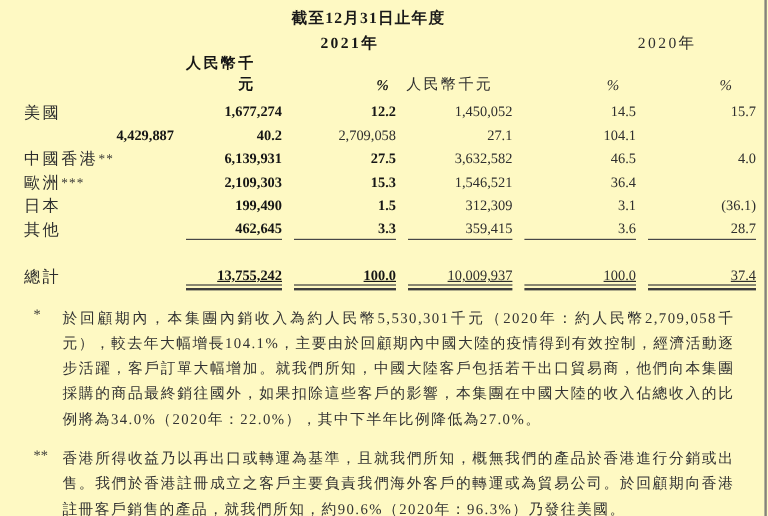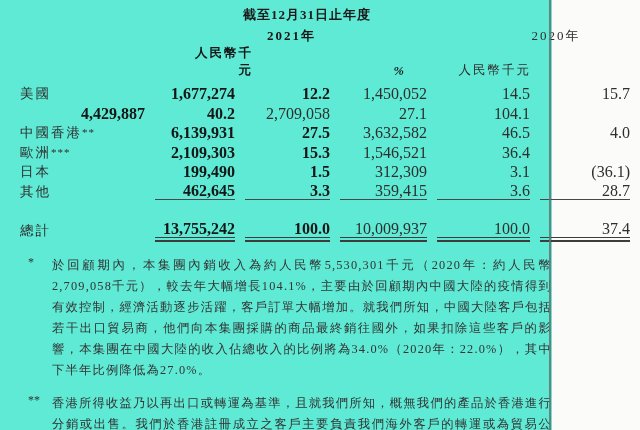--- a/index.html
+++ b/index.html
@@ -1,49 +1,49 @@
 <!DOCTYPE html>
 <html><head>
 <meta charset="utf-8">
 <style>
   html,body{margin:0;padding:0;}
   body{width:640px;height:430px;overflow:hidden;background:#fbfbf9;
        font-family:"Liberation Serif","DejaVu Serif",serif;color:#2e2e2e;}
-  .page{position:relative;width:552px;height:430px;background:#5eead4;}
+  .page{position:relative;width:640px;height:430px;background:#fef9c3;}
   .scan-edge{position:absolute;top:0;right:1px;width:2px;height:430px;background:#6e6e6e;opacity:.85;}
 
   
   .grid{display:grid;grid-template-columns:125px 90px 95px 97px 103px 100px;margin-left:20px;}
   .t-area{padding-top:6px;}
   .cjk{letter-spacing:2px;}
-  .num{font-size:16px;}
+  .num{font-size:12px;}
   .b{font-weight:bold;color:#161616;}
   .it{font-style:italic;}
   .right{text-align:right;}
   .hrow1{height:20px;}
   .hrow1 .title{grid-column:2/7;font-weight:bold;font-size:13px;letter-spacing:1px;color:#1a1a1a;padding-left:98px;}
   .hrow2{height:19px;align-items:end;font-size:13px;gap:36px;}
   .hrow2 .g1{grid-column:2/4;text-align:center;}
   .hrow2 .g2{grid-column:4/6;text-align:center;}
   .hrow2 .g3{grid-column:6/7;text-align:center;padding-right:18px;font-weight:bold;}
-  .hrow3{height:17px;align-items:end;font-size:12.5px;gap:40px;}
+  .hrow3{height:17px;align-items:end;font-size:12.5px;}
   .hrow3 .c2{padding-right:22px;}
   .hrow3 .c3{padding-right:6px;}
   .hrow3 .c4{padding-right:16px;}
   .hrow3 .c5{padding-right:14px;}
   .hrow3 .c6{padding-right:20px;}
   .body-start{margin-top:22px;}
   .trow{height:19.5px;line-height:19.5px;font-size:13.5px;}
   .trow .lbl{font-size:13.5px;}
   .mark{font-size:11px;vertical-align:1px;letter-spacing:1px;}
   .seg{display:block;margin-left:10px;text-align:right;border-bottom:1.5px solid #474747;
        line-height:17px;height:17px;}
   .total-row{margin-top:20px;height:20px;line-height:20px;font-size:13.5px;}
   .dseg{display:block;margin-left:10px;text-align:right;position:relative;
-        border-bottom:1px solid #3d3d3d;line-height:16px;height:16px;}
+        border-bottom:1px solid #3d3d3d;line-height:16px;height:16px;text-decoration:underline;}
   .dseg::after{content:"";position:absolute;left:0;right:0;bottom:-5px;height:2.5px;background:#3d3d3d;}
 
   
   .fn-area{margin-top:14px;}
   .fn{display:flex;margin-left:28px;margin-bottom:12px;}
   .fn-marker{width:24px;flex:0 0 24px;font-size:12px;color:#333;}
   .fn-text{width:560px;font-size:12.3px;line-height:21px;letter-spacing:1.2px;
            text-align:justify;text-justify:inter-ideograph;color:#333;}
 </style>
 </head>

